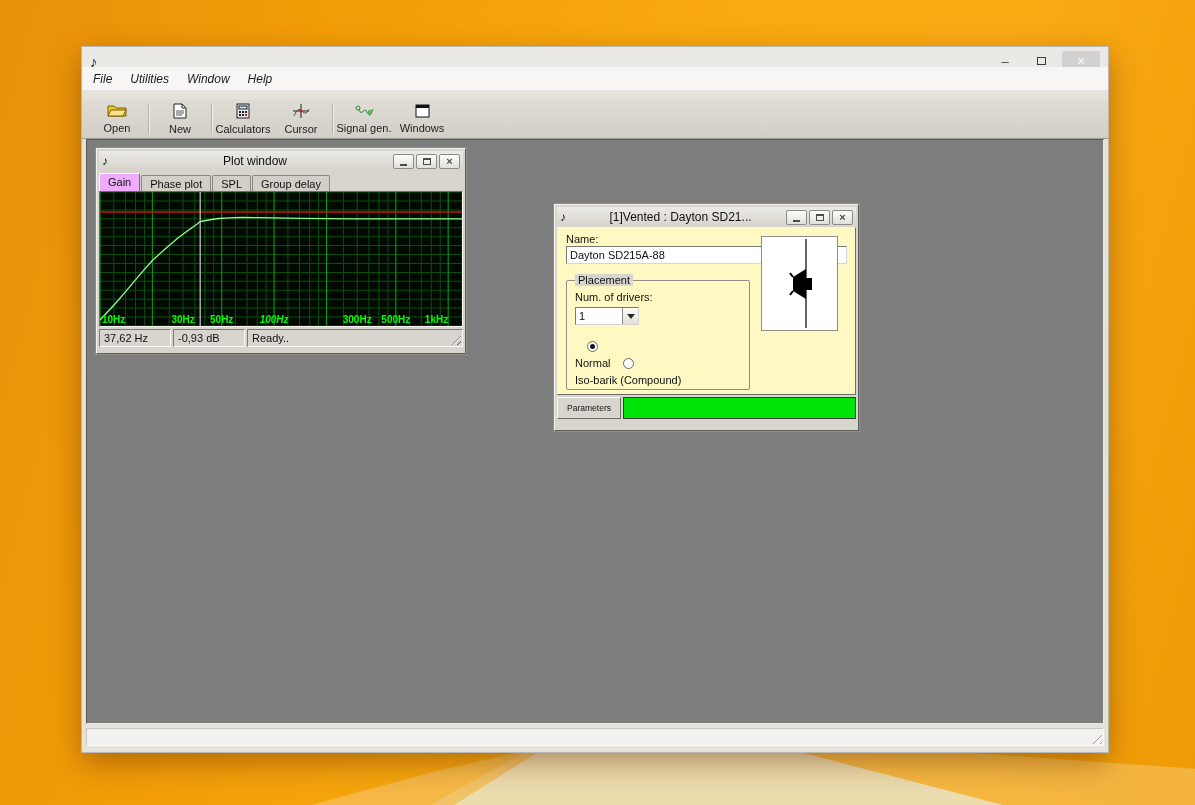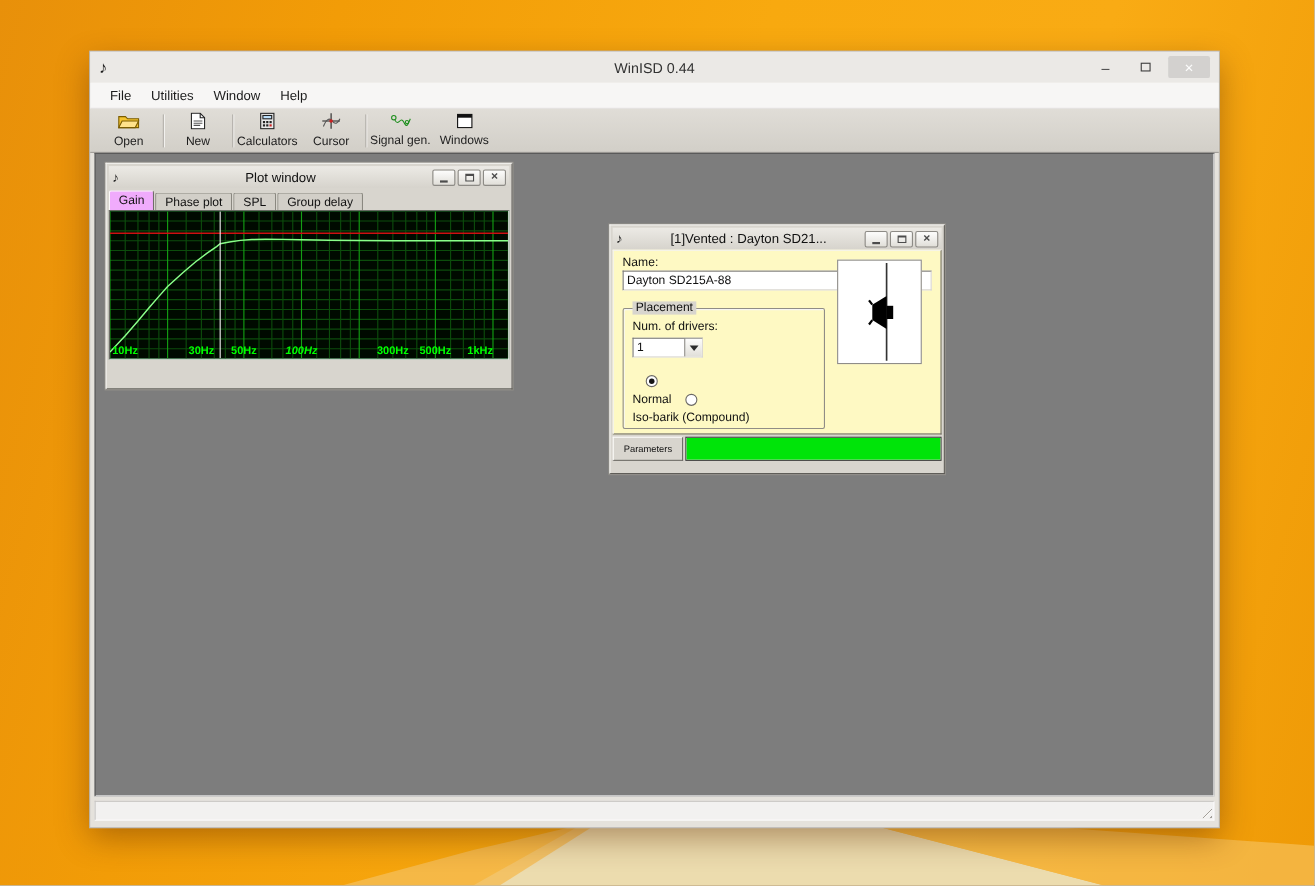--- a/index.html
+++ b/index.html
@@ -18,22 +18,22 @@
     background:#e5e2dc; box-shadow:0 0 0 1px #b9b7b4, 0 10px 28px rgba(90,40,0,.45); }
   .mw-titlebar { position:absolute; left:0; top:0; right:0; height:28px; background:#ebe9e6;
     display:flex; align-items:center; padding:0 8px; }
   .mw-icon { font-size:15px; color:#1b1b1b; width:20px; }
   .mw-title { position:absolute; left:0; right:0; text-align:center; font-size:13px; color:#333; }
   .mw-controls { position:absolute; right:8px; top:4px; display:flex; align-items:center; gap:6px; }
   .wbtn { width:30px; height:20px; display:flex; align-items:center; justify-content:center; color:#3c3c3c; font-size:13px; }
   .wbtn .maxbox { width:9px; height:8px; border:1px solid #3c3c3c; display:block; }
   .wbtn.close { width:38px; background:#d3d1cf; border-radius:2px; color:#fcfcfc; font-size:14px; }
 
-  .mw-menubar { position:absolute; left:0; top:28px; right:0; height:24px; background:#f7f6f5;
-    border-bottom:1px solid #e4e2df; display:flex; align-items:center; padding:0 9px; }
+  .mw-menubar { position:absolute; left:0; top:20px; right:0; height:24px; background:#f7f6f5;
+    border-bottom:1px solid #e4e2df; display:flex; align-items:center; padding:0 2px;font-style:italic; }
   .menu-item { font-size:12px; color:#1c1c1c; padding:3px 9px; }
 
   .mw-toolbar { position:absolute; left:0; top:52px; right:0; height:40px;
     background:linear-gradient(#e0ddd7,#d2cfc8); border-bottom:1px solid #9d9a94;
     display:flex; align-items:center; padding:0 6px; }
   .tb-item { width:58px; height:36px; display:flex; flex-direction:column; align-items:center; justify-content:center; gap:1px; }
   .tb-item .lbl { font-size:11px; color:#1d1d1d; line-height:11px; }
   .tb-sep { width:1px; height:30px; background:#b4b1ab; box-shadow:1px 0 0 #f2f1ee; margin:0 2px; }
 
   .mdi { position:absolute; left:4px; right:4px; top:92px; bottom:28px; background:#7d7d7d;
@@ -111,21 +111,20 @@
 
 <div class="desktop">
   <div class="facet f1"></div>
   <div class="facet f2"></div>
   <div class="facet f4"></div>
 
   <div class="main-window">
 
     <div class="mw-titlebar">
       <span class="mw-icon">♪</span>
-      <span class="mw-title">WinISD 0.44</span>
       <div class="mw-controls">
         <div class="wbtn">–</div>
         <div class="wbtn">
             <span class="maxbox"></span>
           </div>
         <div class="wbtn close">×</div>
       </div>
     </div>
 
     <div class="mw-menubar">
@@ -279,20 +278,26 @@
           <div id="x-labels">
               <span style="color: rgb(0, 255, 0); left: 2px; transform: none;">10Hz</span>
               <span style="color: rgb(0, 255, 0); left: 22.9476%;">30Hz</span>
               <span style="color: rgb(0, 255, 0); left: 33.6176%;">50Hz</span>
               <span style="color: rgb(0, 255, 0); left: 48.0959%; font-style: italic;">100Hz</span>
               <span style="color: rgb(0, 255, 0); left: 71.0434%;">300Hz</span>
               <span style="color: rgb(0, 255, 0); left: 81.7134%;">500Hz</span>
               <span style="color: rgb(0, 255, 0); left: 96.1917%; transform: translateX(-100%);">1kHz</span>
             </div>
         </div>
+        <div class="c-status">
+          <span class="spanel w1">37,62 Hz</span>
+          <span class="spanel w2">-0,93 dB</span>
+          <span class="spanel rest">Ready..</span>
+          <div class="sgrip"></div>
+        </div>
       </div>
 
       <div class="child" id="driver-window">
         <div class="c-titlebar">
           <span class="c-icon">♪</span>
           <span class="c-title">[1]Vented : Dayton SD21...</span>
           <div class="c-btns">
             <div class="cbtn">
                 <span class="minbar"></span>
               </div>

